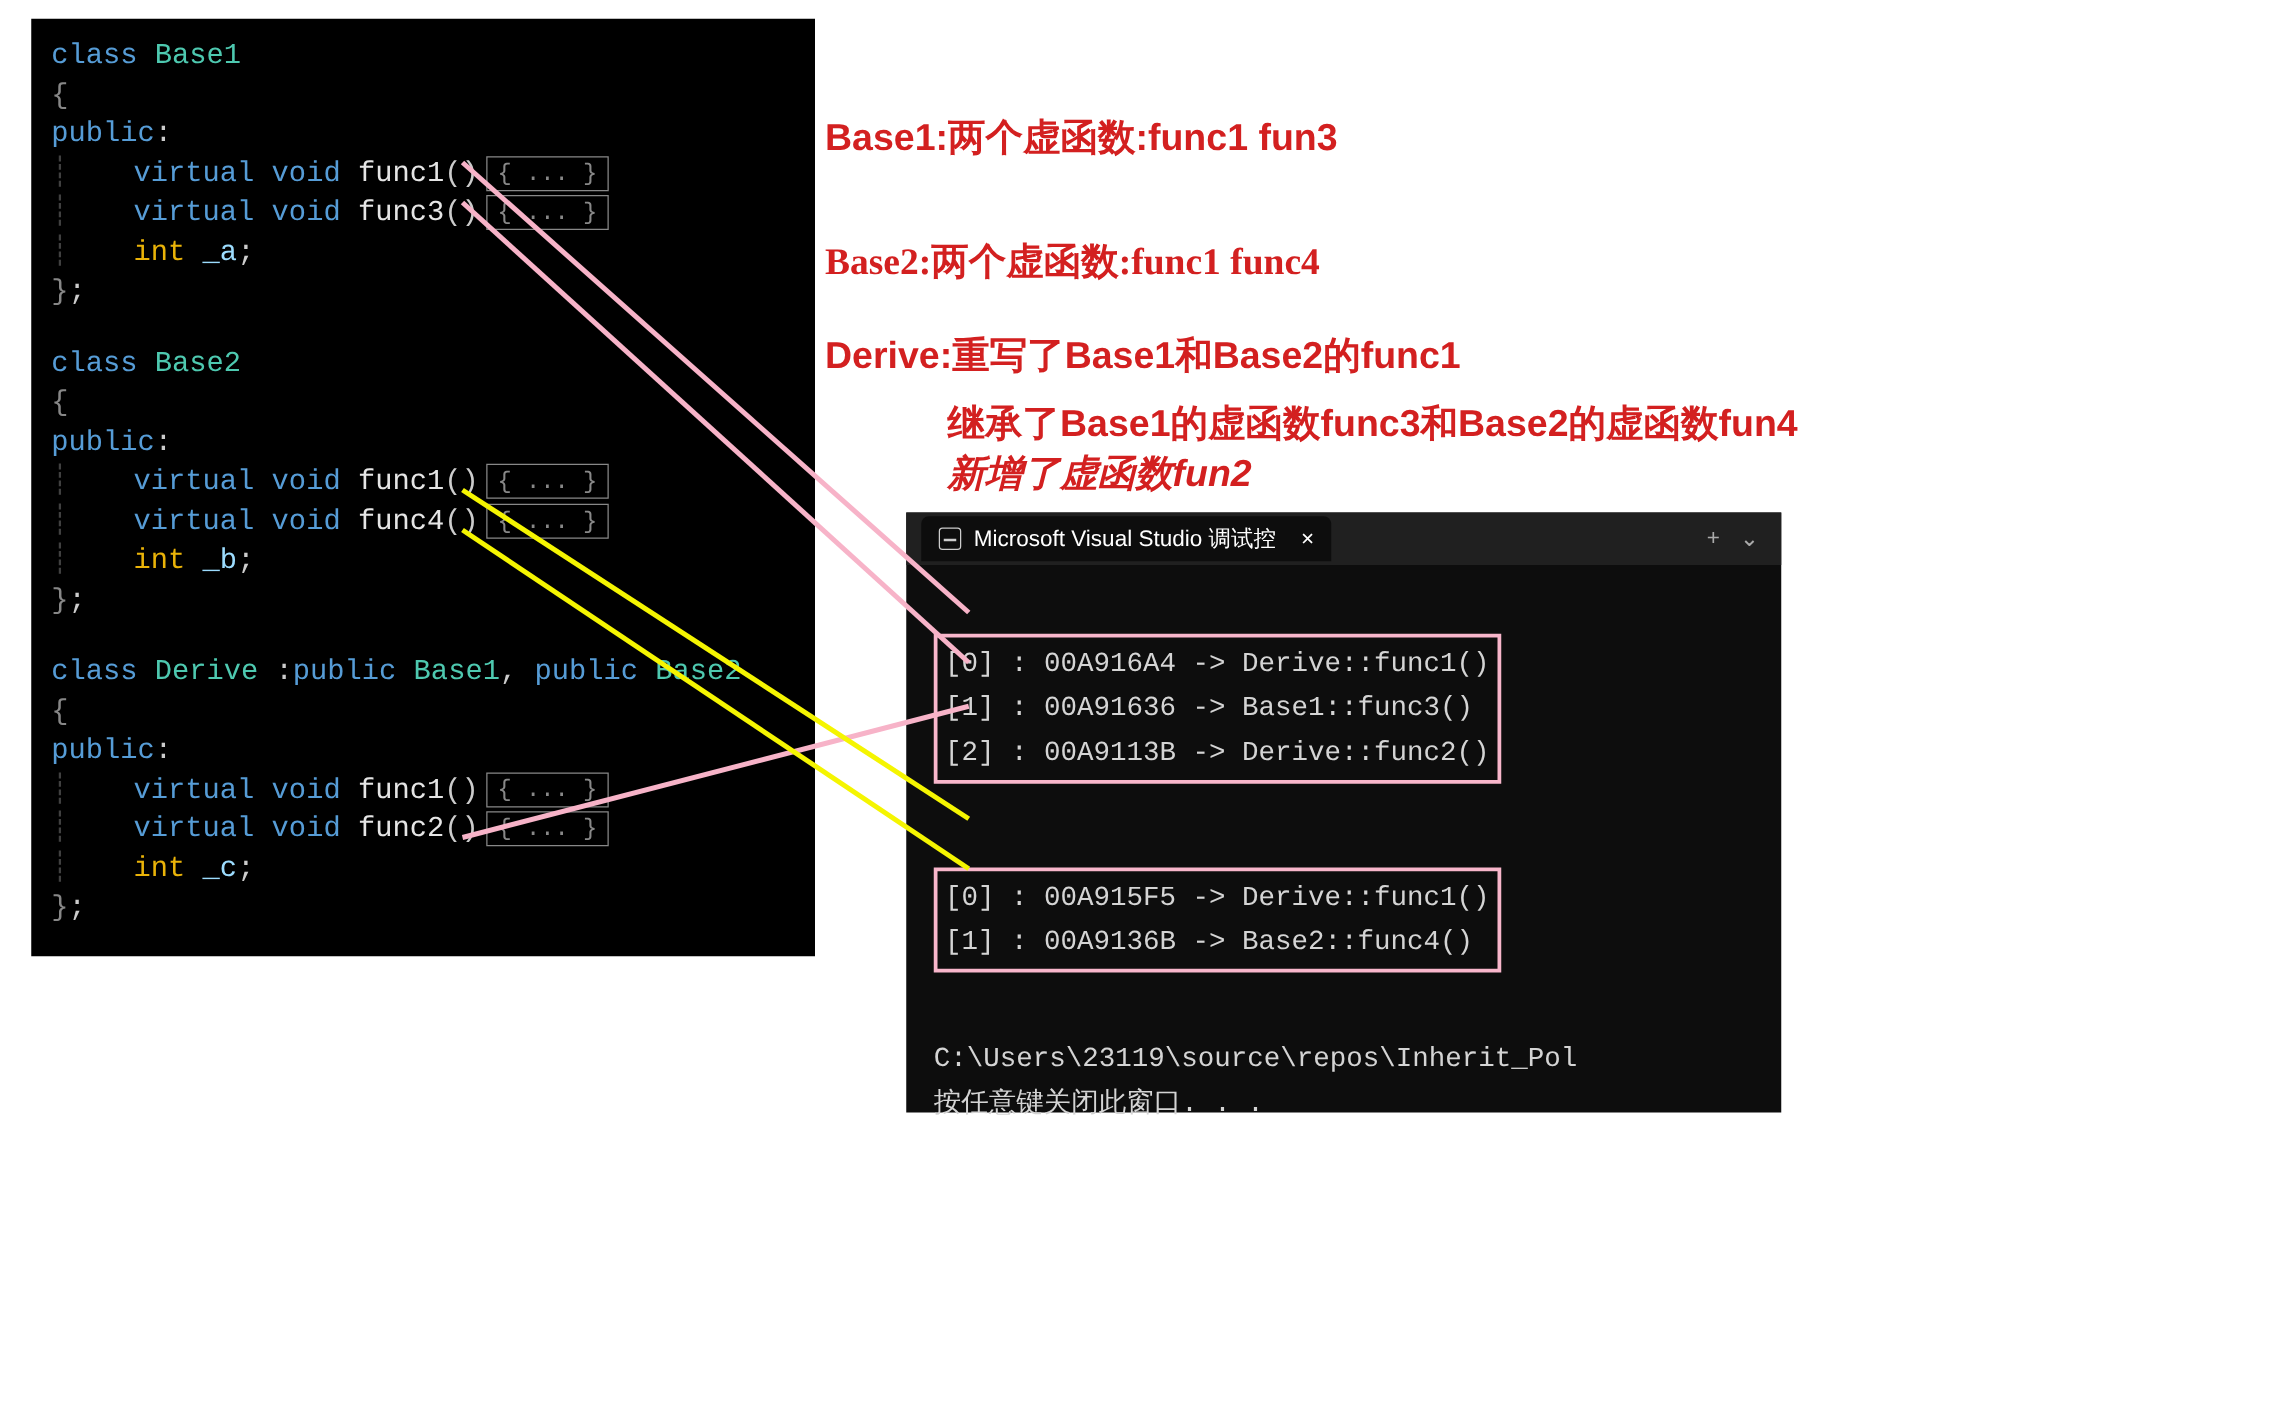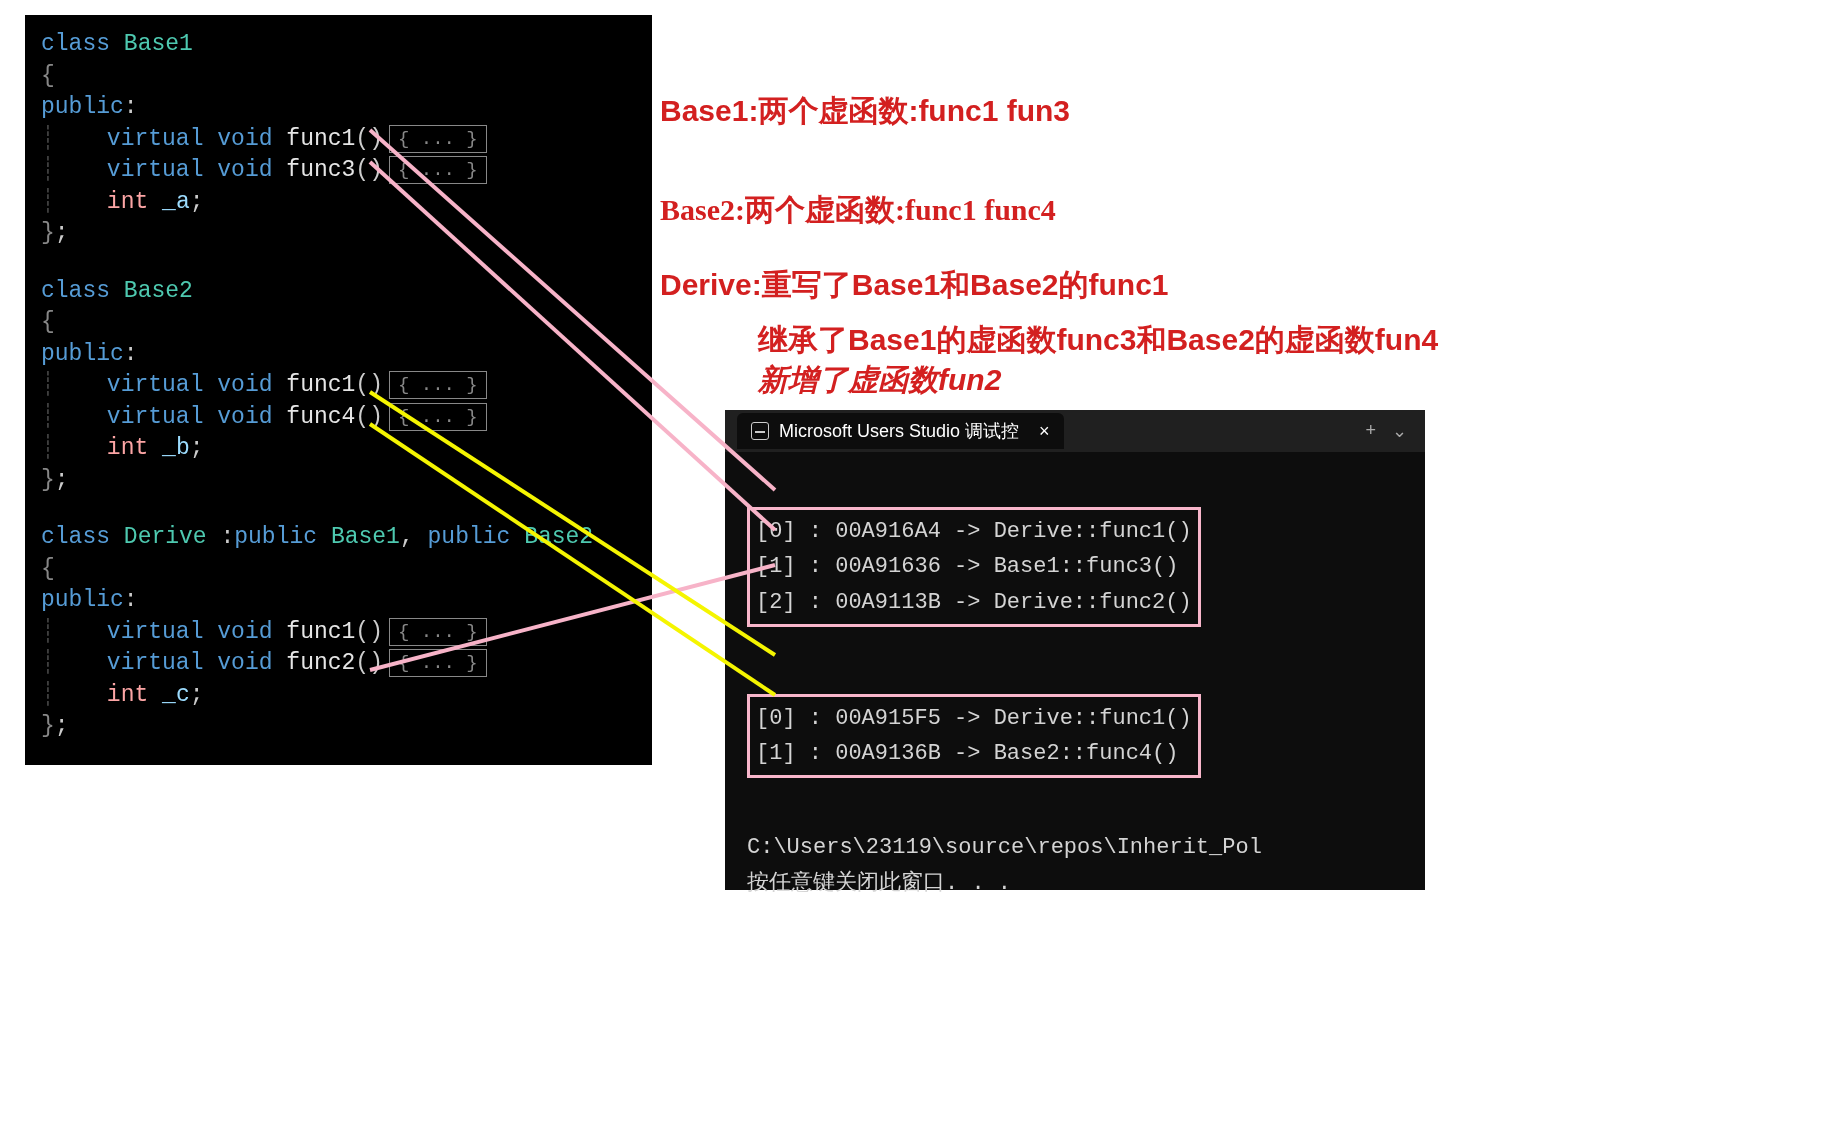--- a/index.html
+++ b/index.html
@@ -22,21 +22,21 @@
     padding: 14px 16px;
     color: #cccccc;
     font-family: Consolas, "Courier New", monospace;
     font-size: 23px;
     line-height: 1.37;
   }
   .kw-class { color: #569cd6; }
   .kw-virtual { color: #569cd6; }
   .kw-void { color: #569cd6; }
   .kw-public { color: #569cd6; }
-  .kw-int { color: #fca5a5; }
+  .kw-int { color: #eab308; }
   .type { color: #4ec9b0; }
   .func { color: #e5e5e5; }
   .var { color: #9cdcfe; }
   .punct { color: #cccccc; }
   .brace-gray { color: #878787; }
   .collapsed {
     display: inline-block;
     border: 1px solid #888;
     color: #888;
     font-size: 19px;
@@ -143,21 +143,21 @@
 <div class="annotation" style="left:660px; top:91px;">Base1:两个虚函数:func1 fun3</div>
 <div class="annotation" style="left:660px; top:190px;font-family:Liberation Serif, serif;">Base2:两个虚函数:func1 func4</div>
 <div class="annotation" style="left:660px; top:265px;">Derive:重写了Base1和Base2的func1</div>
 <div class="annotation" style="left:758px; top:320px;">继承了Base1的虚函数func3和Base2的虚函数fun4</div>
 <div class="annotation" style="left:758px; top:360px;font-style:italic;">新增了虚函数fun2</div>
 
 <div class="console">
   <div class="console-titlebar">
     <div class="tab">
       <span class="icon-box"></span>
-      <span>Microsoft Users Studio 调试控</span>
+      <span>Microsoft Visual Studio 调试控</span>
       <span class="close">×</span>
     </div>
     <div class="right">
       <span>+</span>
       <span>⌄</span>
     </div>
   </div>
   <div class="console-body">
 <div class="vt-box"><span>[0] : 00A916A4 -&gt; Derive::func1()</span>
 <span>[1] : 00A91636 -&gt; Base1::func3()</span>

